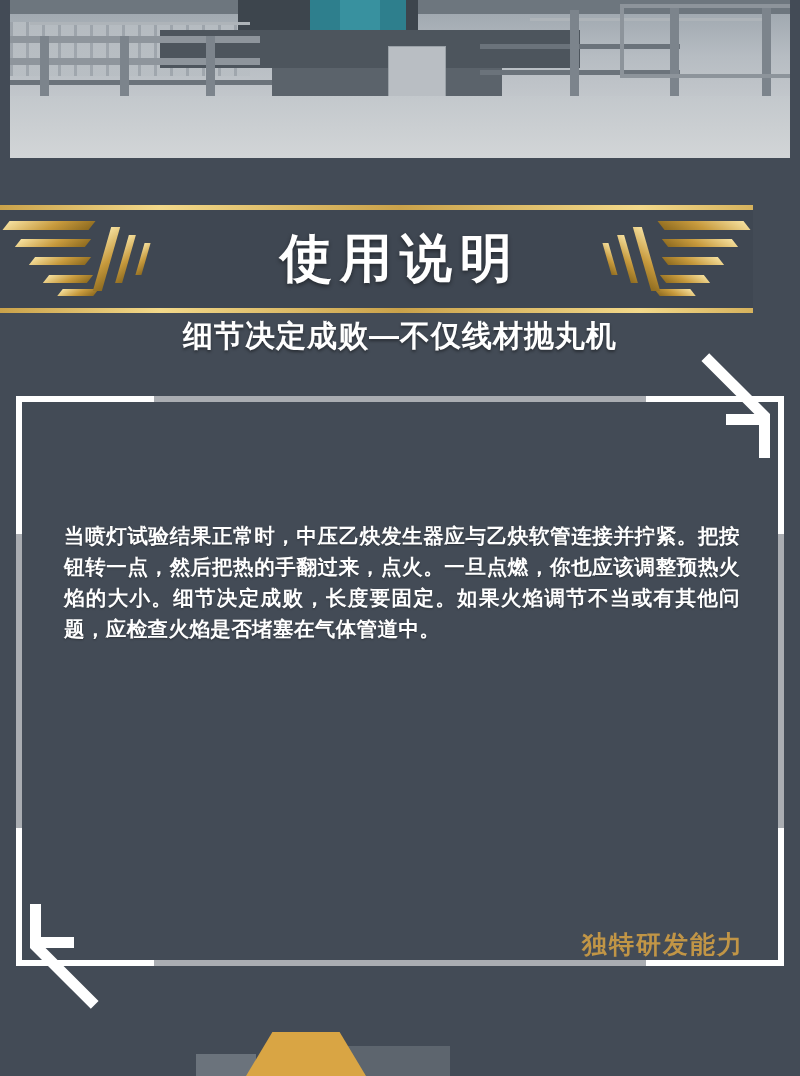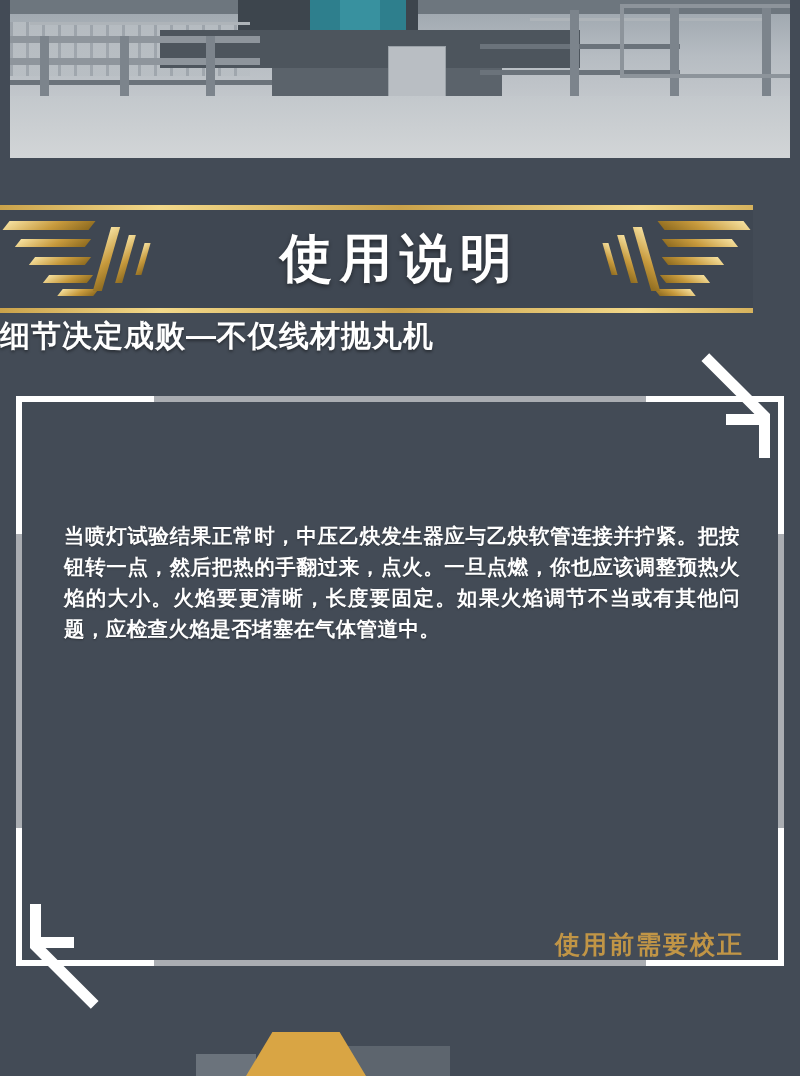--- a/index.html
+++ b/index.html
@@ -129,21 +129,21 @@
     font-weight: bold;
     letter-spacing: 8px;
     text-shadow: 0 2px 4px rgba(0,0,0,.45);
   }
 
   
   .subtitle {
     position: absolute;
     left: 0; top: 318px;
     width: 800px;
-    text-align: left;
+    text-align: center;
     color: #ffffff;
     font-size: 30px;
     font-weight: bold;
     line-height: 36px;
     letter-spacing: 1px;
     text-shadow: 0 2px 3px rgba(0,0,0,.4);
   }
 
   
   .frame {
@@ -322,22 +322,22 @@
       <i></i>
     </div>
   <div class="arrow bl">
       <i></i>
       <i></i>
       <i></i>
     </div>
 </div>
 
 <div class="body-copy">
-  <p class="para">当喷灯试验结果正常时，中压乙炔发生器应与乙炔软管连接并拧紧。把按钮转一点，然后把热的手翻过来，点火。一旦点燃，你也应该调整预热火焰的大小。火焰要更清晰，长度要固定。如果火焰调节不当或有其他问题，应检查火焰是否堵塞在气体管道中。</p>
-</div>
-
-<div class="watermark">使用前需要校正</div>
+  <p class="para">当喷灯试验结果正常时，中压乙炔发生器应与乙炔软管连接并拧紧。把按钮转一点，然后把热的手翻过来，点火。一旦点燃，你也应该调整预热火焰的大小。细节决定成败，长度要固定。如果火焰调节不当或有其他问题，应检查火焰是否堵塞在气体管道中。</p>
+</div>
+
+<div class="watermark">独特研发能力</div>
 
 <div class="bottom-band">
   <div class="bottom-shape3"></div>
   <div class="bottom-shape2"></div>
   <div class="bottom-shape"></div>
 </div>
 
 </body></html>

